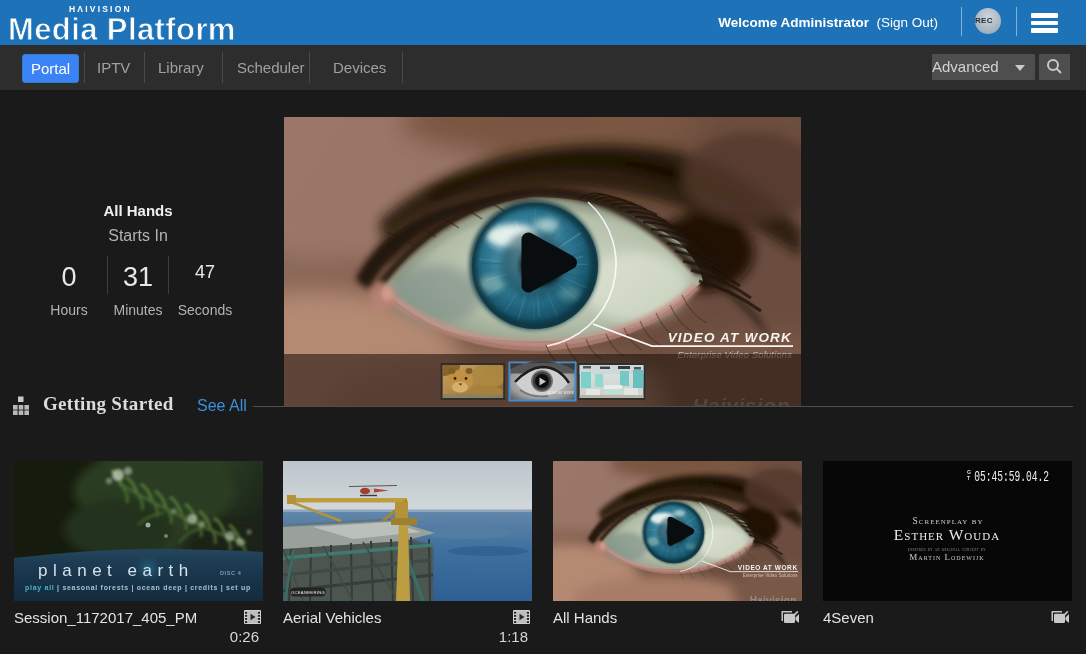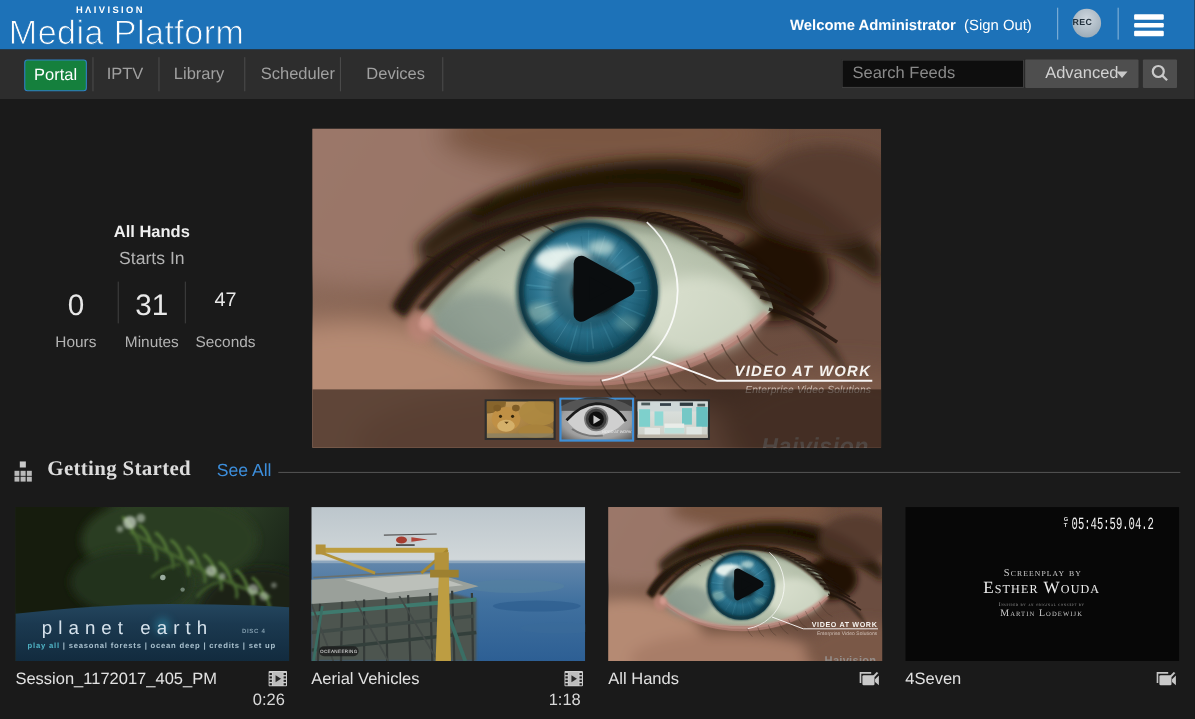--- a/index.html
+++ b/index.html
@@ -1,46 +1,46 @@
 <!DOCTYPE html>
 <html><head><meta charset="utf-8"><style>
 
 * { margin:0; padding:0; box-sizing:border-box; }
 html,body { width:1086px; height:654px; overflow:hidden; background:#1a1a1a;
   font-family:"Liberation Sans", sans-serif; }
 .topbar { position:absolute; left:0; top:0; width:1086px; height:45px; background:#1d72b8; }
 .logo1 { position:absolute; left:27px; top:4px; font-size:8.5px; font-weight:bold;
   letter-spacing:2.2px; color:#fff;margin-left:42px; }
-.logo2 { position:absolute; left:8px; top:12px; font-size:31px; font-weight:normal;
+.logo2 { position:absolute; left:8px; top:12px; font-size:31px; font-weight:bold;
   color:#fdfdfd; letter-spacing:0.4px; -webkit-text-stroke:0.8px #1d72b8; }
 .welcome { position:absolute; top:0; height:45px; line-height:45px; right:148px;
   color:#fff; font-size:13.5px; }
 .welcome b { font-weight:bold; }
 .tdiv { position:absolute; top:7px; width:1px; height:29px; background:rgba(255,255,255,0.45); }
 .rec { position:absolute; top:8px; left:975px; width:26px; height:26px; border-radius:50%;
   background:radial-gradient(circle at 50% 35%, #cdd6de 0%, #a9b7c2 60%, #8da0ae 100%);
   color:#22313d; font-size:8px; font-weight:bold; text-align:left; line-height:26px; letter-spacing:0.3px;}
 .burger { position:absolute; left:1031px; top:13px; width:27px; }
 .burger div { height:4.6px; background:#fff; border-radius:1px; margin-bottom:3px; }
 .nav { position:absolute; left:0; top:45px; width:1086px; height:45px; background:#2d2d2d; }
 .tab { position:absolute; top:0; height:45px; line-height:45px; color:#a0a0a0; font-size:15px; }
 .ndiv { position:absolute; top:7px; width:1px; height:31px; background:#4a4a4a; }
 .portal { position:absolute; left:22px; top:9px; width:57px; height:29px; line-height:27px;
   text-align:center; color:#fff; font-size:15px; border:1px solid #2f81c6; border-radius:3px;
-  background:#15803d; }
+  background:#3b82f6; }
 .sinput { position:absolute; left:765px; top:9px; width:166px; height:26px; background:#0e0e0e;
   border:1px solid #3d3d3d; color:#8a8a8a; font-size:15px; line-height:24px; padding-left:9px; }
 .advbtn { position:absolute; left:932px; top:9px; width:103px; height:26px; background:#4e4e4e;
-  color:#d2d2d2; font-size:15px; line-height:26px; text-align:center; padding-left:0; border-radius:1px;}
+  color:#d2d2d2; font-size:15px; line-height:26px; text-align:left; padding-left:0; border-radius:1px;}
 .advbtn .caret { position:absolute; right:10px; top:11px; width:0; height:0;
   border-left:5px solid transparent; border-right:5px solid transparent; border-top:6px solid #c9c9c9; }
 .sbtn { position:absolute; left:1039px; top:9px; width:31px; height:26px; background:#4e4e4e; border-radius:1px;}
 .cd { position:absolute; color:#b3b3b3; text-align:center; }
 .hero { position:absolute; left:284px; top:117px; width:517px; height:290px;font-style:italic; }
-.gshead { position:absolute; top:417px; left:0; width:908px; height:24px; }
+.gshead { position:absolute; top:394px; left:0; width:908px; height:24px; }
 .gsicon { position:absolute; left:13px; top:2px; width:16px; height:19px; }
 .gstitle { position:absolute; left:43px; top:-1px; font-family:"Liberation Serif", serif;
   font-weight:bold; font-size:19px; color:#dcdcdc; letter-spacing:0.3px;}
 .seeall { position:absolute; left:197px; top:3px; font-size:16px; color:#3d8edb; }
 .gsline { position:absolute; left:253px; top:12px; width:820px; height:1px; background:#4f4f4f; }
 .card { position:absolute; top:461px; width:249px; }
 .cimg { width:249px; height:140px; display:block; }
 .ctitle { position:absolute; top:148px; left:0; font-size:15px; color:#e2e2e2; white-space:nowrap; }
 .cicon { position:absolute; top:149px; right:2px; }
 .cdur { position:absolute; top:167px; right:4px; font-size:15px; color:#d8d8d8; }
@@ -63,21 +63,20 @@
 <div class="portal">Portal</div>
 <div class="ndiv" style="left:84px"></div>
 <div class="tab" style="left:97px">IPTV</div>
 <div class="ndiv" style="left:144px"></div>
 <div class="tab" style="left:158px">Library</div>
 <div class="ndiv" style="left:222px"></div>
 <div class="tab" style="left:237px">Scheduler</div>
 <div class="ndiv" style="left:309px"></div>
 <div class="tab" style="left:333px">Devices</div>
 <div class="ndiv" style="left:402px"></div>
-<div class="sinput">Search Feeds</div>
 <div class="advbtn">Advanced<span class="caret"></span></div>
 <div class="sbtn"><svg width="31" height="26">
         <circle cx="14" cy="11" r="5" fill="none" stroke="#c9c9c9" stroke-width="2"></circle>
         <line x1="17.5" y1="14.5" x2="22" y2="19" stroke="#c9c9c9" stroke-width="2"></line>
       </svg></div>
 </div>
 <div class="cd" style="left:0;top:202px;width:276px;font-size:15px;color:#efefef;font-weight:bold;">All Hands</div>
 <div class="cd" style="left:0;top:227px;width:276px;font-size:16px;">Starts In</div>
 <div class="cd" style="left:36px;top:262px;width:66px;font-size:27px;color:#e8e8e8;">0</div>
 <div class="cd" style="left:105px;top:262px;width:66px;font-size:27px;color:#e8e8e8;">31</div>

